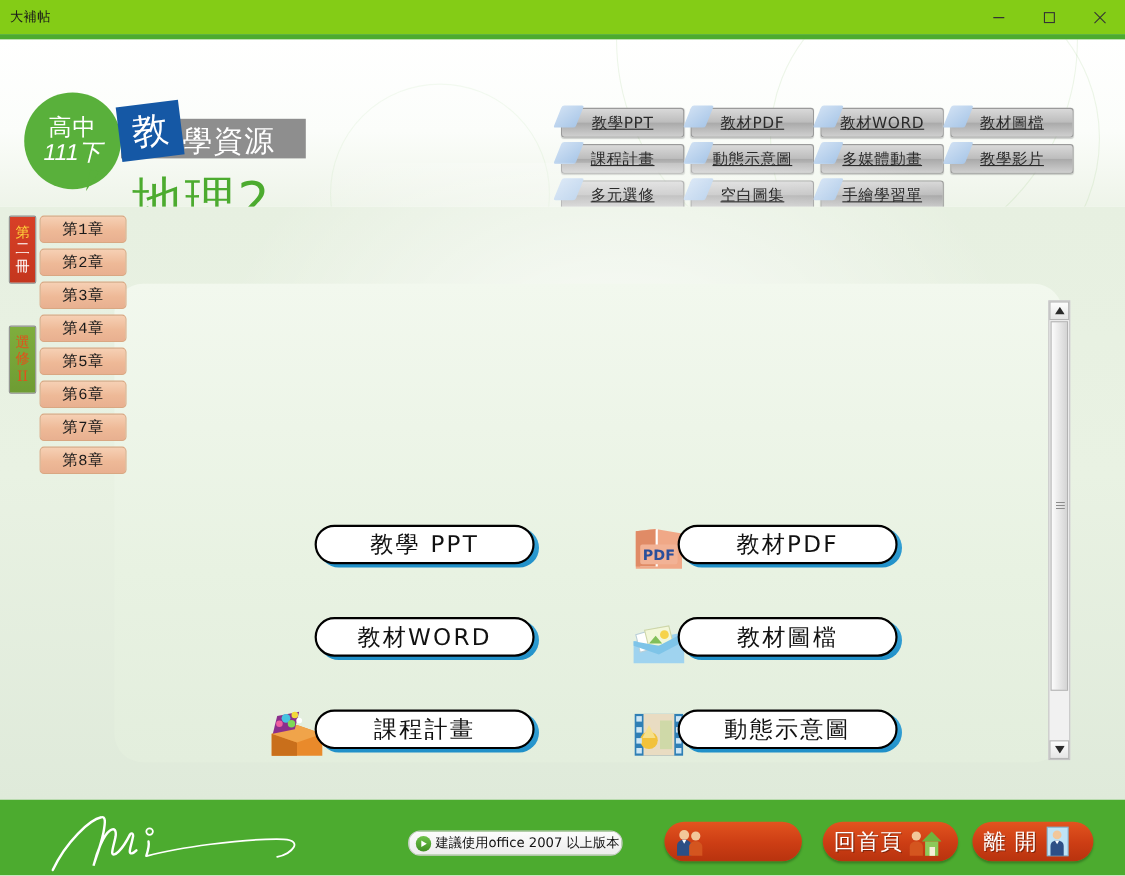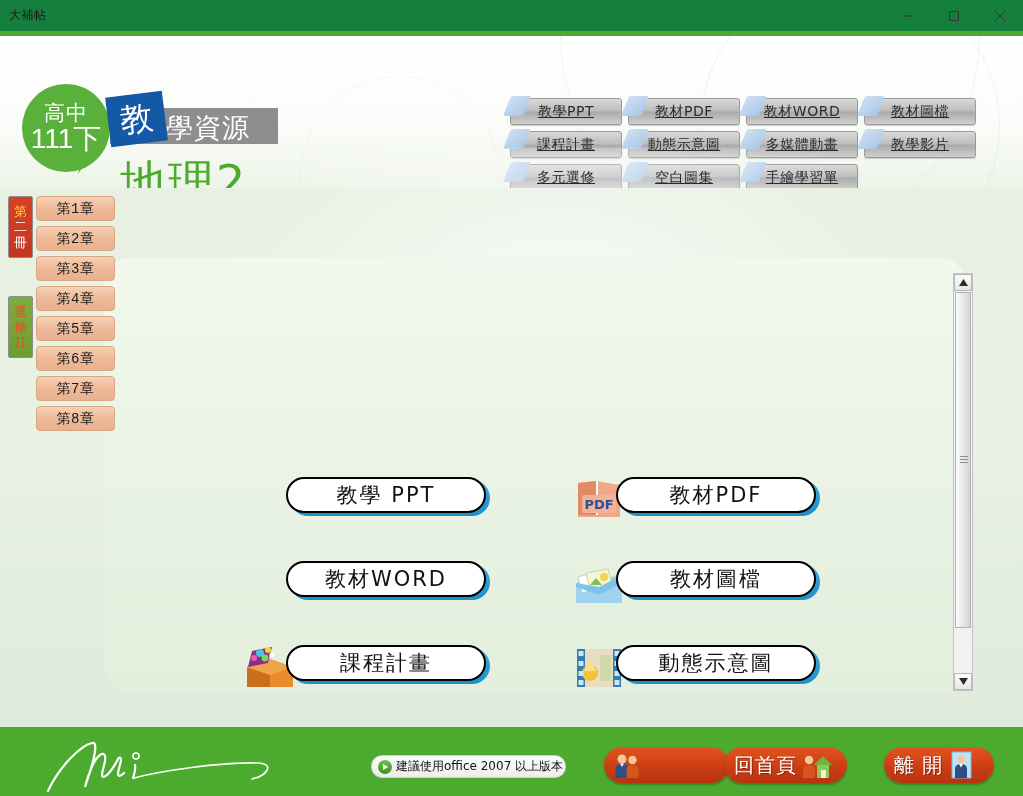--- a/index.html
+++ b/index.html
@@ -7,21 +7,21 @@
     width: 1023px; height: 796px;
     font-family: "Liberation Sans", "DejaVu Sans", sans-serif;
     overflow: hidden; background: #ffffff;
   }
 
   
   #app { position: relative; width: 1023px; height: 796px; background: #ffffff; }
 
   #titlebar {
     position: absolute; left: 0; top: 0; width: 1023px; height: 31px;
-    background: #15803d; display: flex; align-items: center;
+    background: #84cc16; display: flex; align-items: center;
   }
   #titlebar .title {
     font-size: 12px; color: #1a1a1a; margin-left: 9px; letter-spacing: .4px;
   }
   .winbtns { position: absolute; right: 0; top: 0; display: flex; height: 31px; }
   .winbtn {
     width: 46px; height: 31px; display: flex; align-items: center; justify-content: center;
     color: #222; font-size: 13px; line-height: 1;
   }
   .winbtn svg { display: block; }
@@ -48,21 +48,21 @@
                      border-color: rgba(120,185,90,.08); }
 
   
   #bubble {
     position: absolute; left: 22px; top: 48px; width: 88px; height: 88px;
     border-radius: 50%; background: #59b03b;
     display: flex; flex-direction: column; align-items: center; justify-content: center;
     color: #fff; line-height: 1.05;
   }
   #bubble .l1 { font-size: 21px; letter-spacing: 1px; }
-  #bubble .l2 { font-size: 28px; letter-spacing: 0px; }
+  #bubble .l2 { font-size: 21px; letter-spacing: 0px; font-style: italic; }
   #bubble:after {
     content: ""; position: absolute; left: 58px; top: 72px;
     width: 0; height: 0; border-left: 8px solid #59b03b;
     border-bottom: 20px solid transparent; border-right: 10px solid transparent;
     transform: rotate(12deg);
   }
 
   
   #resbar {
     position: absolute; left: 110px; top: 72px; width: 168px; height: 36px;
@@ -230,21 +230,21 @@
     background: linear-gradient(180deg,#e2541f 0%,#cc3d14 55%,#b8330e 100%);
     border-radius: 18px; box-shadow: 0 2px 2px rgba(0,0,0,.25);
     display: flex; align-items: center; padding: 0 10px; gap: 5px;
   }
   .fbtn .flabel {
     font-size: 20px; color: #fff; letter-spacing: 1px;
     text-shadow: 1px 1px 0 rgba(0,0,0,.35);
     font-family: "DejaVu Sans", sans-serif;
   }
   #btn-service { left: 604px; width: 125px; }
-  #btn-home    { left: 724px; width: 123px; }
+  #btn-home    { left: 748px; width: 123px; }
   #btn-exit    { left: 884px; width: 110px; }
 
   .ficon { width: 26px; height: 28px; flex: 0 0 auto; }
 </style>
 </head>
 <body>
 
 <div id="app">
 
   <div id="titlebar">

